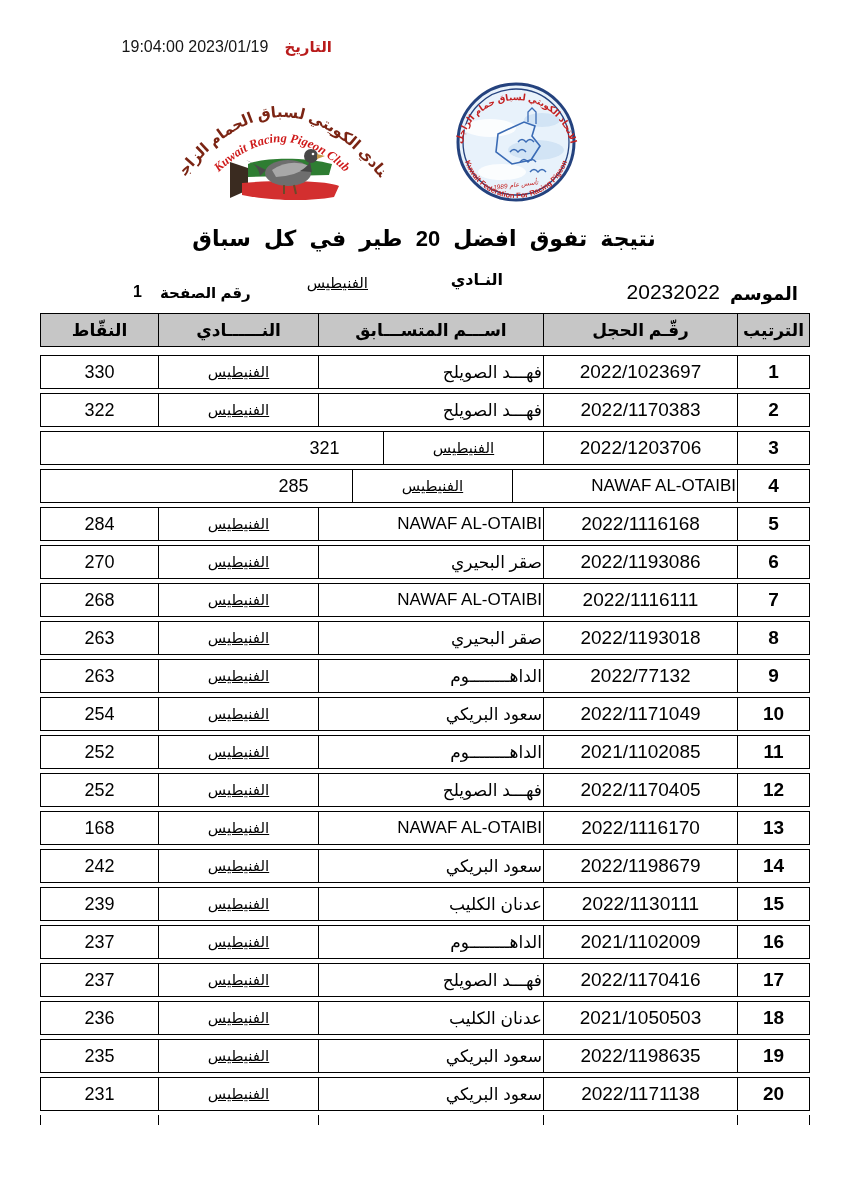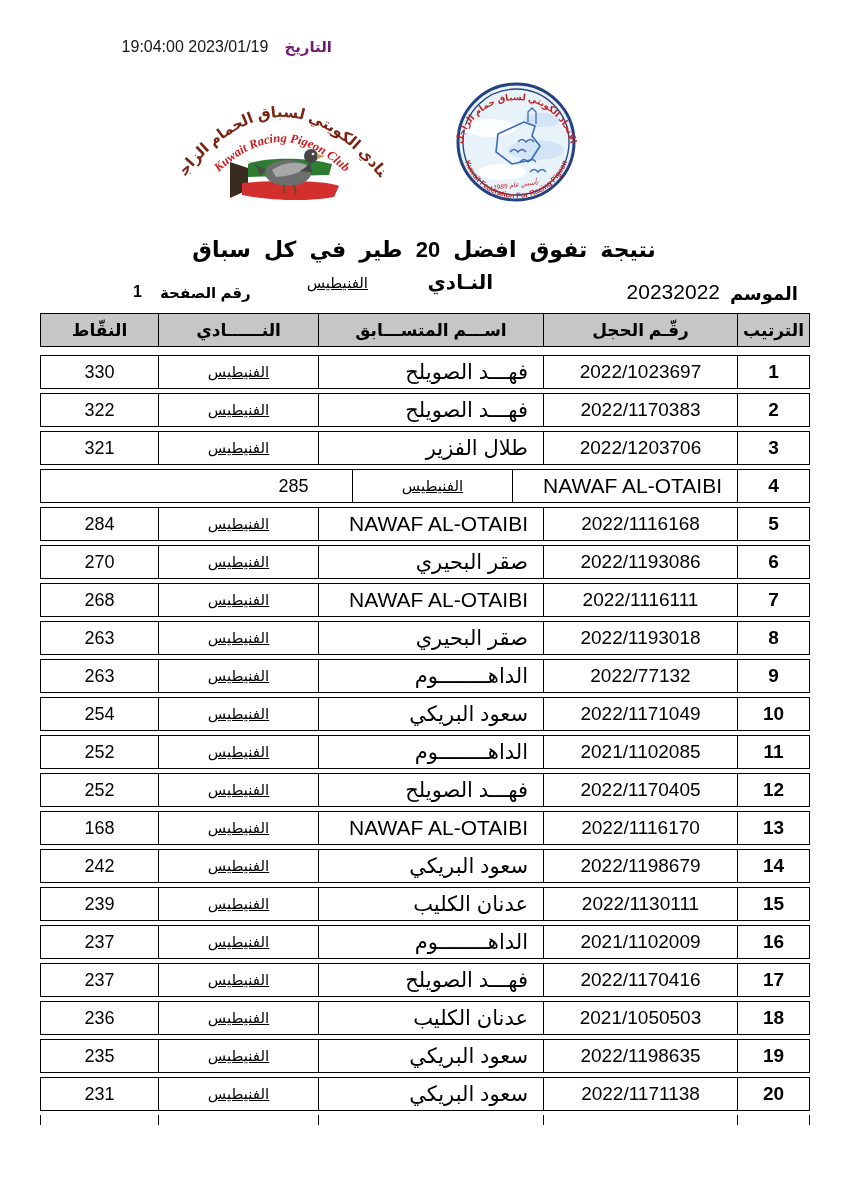--- a/index.html
+++ b/index.html
@@ -1,51 +1,51 @@
 <!DOCTYPE html>
 <html lang="ar"><head>
 <meta charset="utf-8">
 <style>
   html,body{margin:0;padding:0;background:#ffffff;}
   body{width:848px;height:1200px;font-family:"Liberation Sans","DejaVu Sans",sans-serif;color:#000;}
   .sheet{position:relative;width:848px;height:1200px;background:#fff;overflow:hidden;}
 
   
   .date-line{position:absolute;top:38px;left:40px;width:292px;direction:rtl;display:flex;align-items:baseline;gap:16px;}
-  .date-label{font-weight:bold;font-size:15px;color:#701a75;}
+  .date-label{font-weight:bold;font-size:15px;color:#b91c1c;}
   .date-value{direction:ltr;unicode-bidi:embed;font-size:16px;color:#151515;}
 
   
   .logo-left{position:absolute;top:84px;left:172px;width:220px;height:122px;}
   .logo-right{position:absolute;top:80px;left:432px;width:168px;height:124px;}
 
   
-  .page-title{position:absolute;top:237px;left:0;width:100%;text-align:center;direction:rtl;
+  .page-title{position:absolute;top:226px;left:0;width:100%;text-align:center;direction:rtl;
               font-size:22px;font-weight:bold;word-spacing:7px;}
 
   
   .meta-season-label{position:absolute;top:283px;right:50px;font-size:18px;font-weight:bold;direction:rtl;}
   .meta-season-value{position:absolute;top:280px;right:128px;font-size:21px;direction:ltr;}
-  .meta-club-label{position:absolute;top:270px;right:355px;font-size:20px;font-weight:bold;direction:rtl;}
+  .meta-club-label{position:absolute;top:270px;right:345px;font-size:16px;font-weight:bold;direction:rtl;}
   .meta-club-value{position:absolute;top:274px;right:480px;font-size:15px;text-decoration:underline;direction:rtl;}
   .meta-page-label{position:absolute;top:284px;left:160px;font-size:15px;font-weight:bold;direction:rtl;}
   .meta-page-value{position:absolute;top:283px;left:133px;font-size:16px;font-weight:bold;}
 
   
   .race-table{position:absolute;top:313px;left:40px;width:770px;direction:rtl;}
   .trow{display:flex;height:34px;border:1px solid #000;box-sizing:border-box;background:#fff;}
   .trow.thead{background:#c6c6c6;margin-bottom:8px;}
   .trow.data{margin-bottom:4px;}
   .trow.stub{height:10px;border-top:none;border-bottom:none;}
   .tcell{box-sizing:border-box;display:flex;align-items:center;justify-content:center;
          overflow:hidden;border-left:1px solid #000;}
   .tcell:last-child{border-left:none;}
   .c-rank{width:72px;font-weight:bold;font-size:19px;}
   .c-ring{width:194px;font-size:19px;direction:ltr;}
-  .c-name{width:225px;font-size:21px;justify-content:flex-start;padding:0 15px;}
+  .c-name{width:225px;font-size:17px;justify-content:flex-start;padding:0 1px;}
   .c-club{width:160px;font-size:15px;text-decoration:underline;}
   .c-points{width:117px;font-size:18px;}
   .thead .tcell{justify-content:center;font-size:17px;font-weight:bold;text-decoration:none;direction:rtl;padding:16px;}
 
   .logo-text-ar{fill:#7b2413;font-weight:bold;}
   .logo-text-red{fill:#cf1b1b;font-weight:bold;font-family:"Liberation Serif","DejaVu Serif",serif;font-style:italic;}
   .fed-arc{fill:#c42020;font-weight:bold;}
 </style>
 </head>
 <body>
@@ -145,21 +145,20 @@
     <div class="tcell c-rank">2</div>
     <div class="tcell c-ring">2022/1170383</div>
     <div class="tcell c-name">فهـــد الصويلح</div>
     <div class="tcell c-club">الفنيطيس</div>
     <div class="tcell c-points">322</div>
   </div>
 
   <div class="trow data">
     <div class="tcell c-rank">3</div>
     <div class="tcell c-ring">2022/1203706</div>
-    <div class="tcell c-name">طلال الفزير</div>
     <div class="tcell c-club">الفنيطيس</div>
     <div class="tcell c-points">321</div>
   </div>
 
   <div class="trow data">
     <div class="tcell c-rank">4</div>
     <div class="tcell c-name">NAWAF AL-OTAIBI</div>
     <div class="tcell c-club">الفنيطيس</div>
     <div class="tcell c-points">285</div>
   </div>

